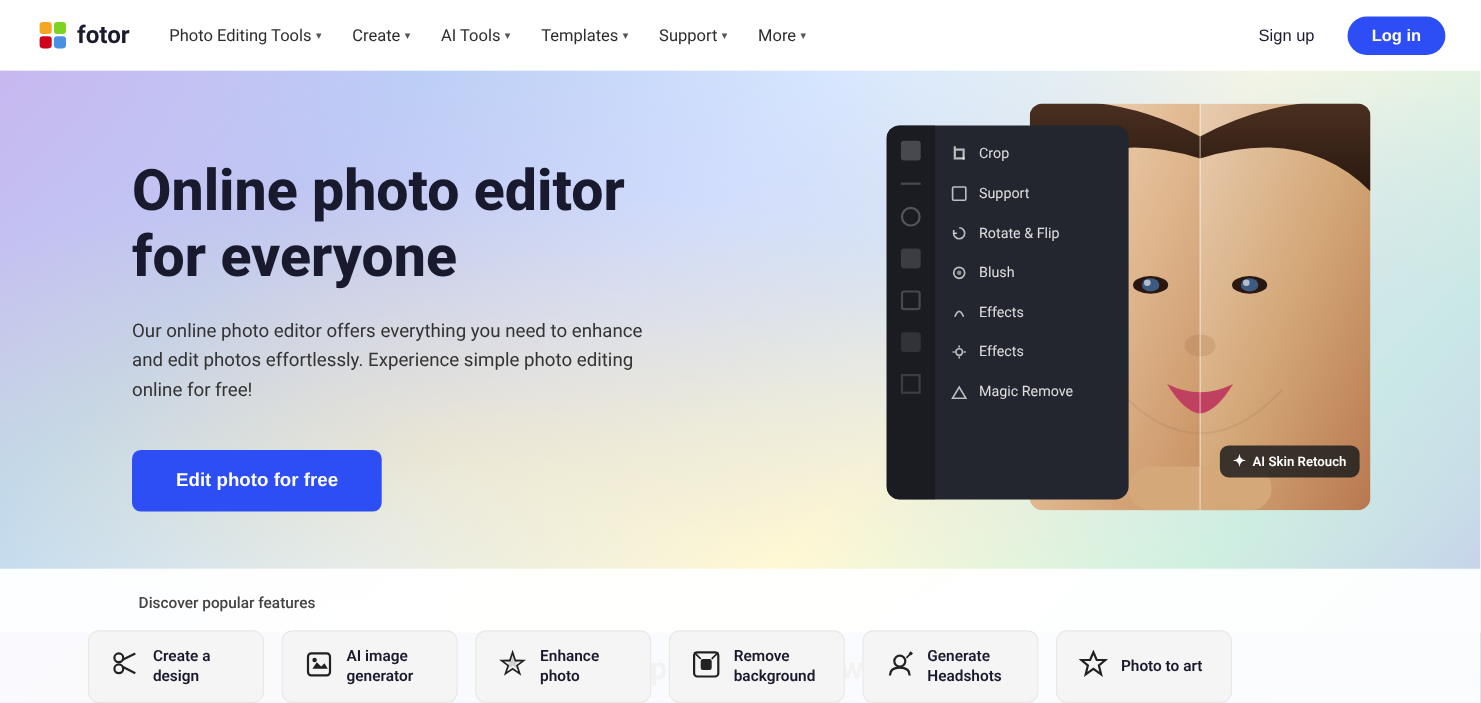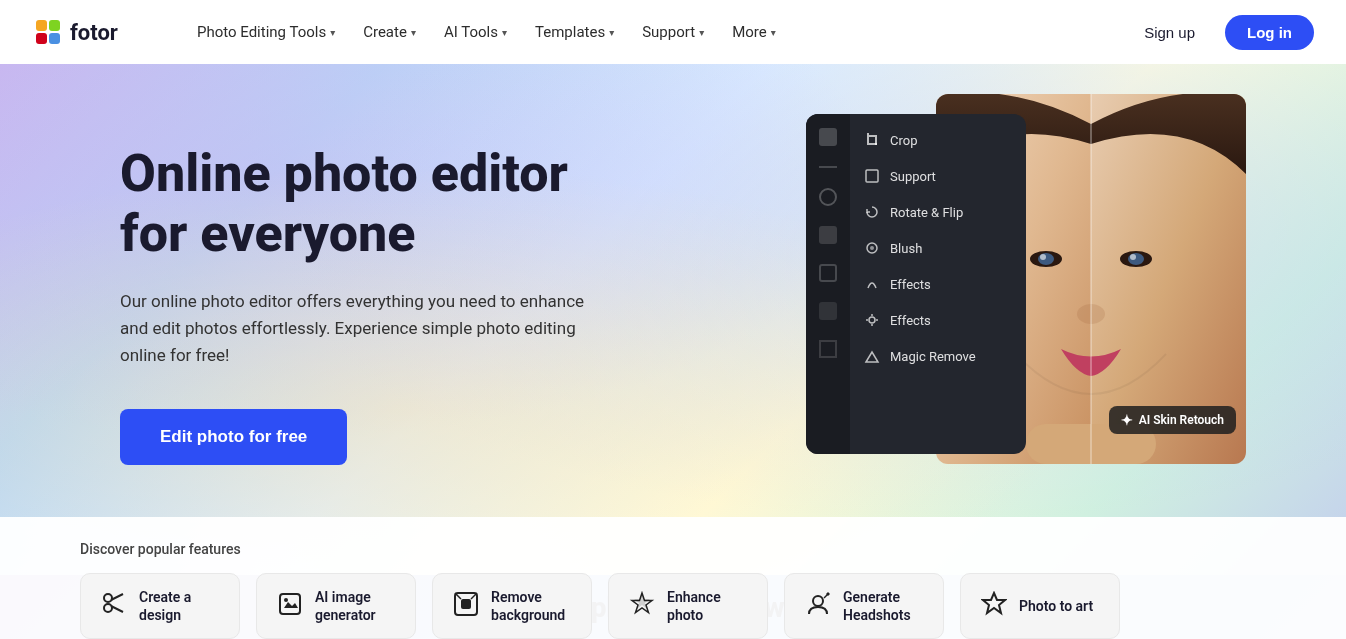--- a/index.html
+++ b/index.html
@@ -8,21 +8,20 @@
     
     .header {
       display: flex;
       align-items: center;
       padding: 0 32px;
       height: 64px;
       background: rgba(255,255,255,0.85);
       backdrop-filter: blur(8px);
       position: relative;
       z-index: 10;
-      gap: 43px;
     }
     .logo {
       display: flex;
       align-items: center;
       gap: 6px;
       margin-right: 24px;
       text-decoration: none;
     }
     .logo-icon {
       width: 32px;
@@ -158,20 +157,21 @@
       left: 0; right: 0;
       background: rgba(255,255,255,0.95);
       padding: 24px 80px 0;
       z-index: 5;
     }
     .features-label {
       font-size: 14px;
       color: #444;
       margin-bottom: 16px;
       font-weight: 500;
+      margin-left: 46px;
     }
     .features-list {
       display: flex;
       gap: 16px;
     }
     .feature-card {
       display: flex;
       align-items: center;
       gap: 12px;
       background: #f5f5f5;
@@ -413,42 +413,42 @@
             <path d="M7 17 L11 11 L15 15 L18 12 L21 17 Z" fill="#222"></path>
             <circle cx="9" cy="9" r="2" fill="#222"></circle>
           </svg>
         </span>
         <span class="feature-card-text">AI image<br>generator</span>
       </div>
 
       <div class="feature-card">
         <span>
           <svg width="26" height="26" viewBox="0 0 26 26" xmlns="http://www.w3.org/2000/svg">
+            <path d="M13 2 L15.5 9.5 L23 9.5 L17 14 L19.5 21.5 L13 17 L6.5 21.5 L9 14 L3 9.5 L10.5 9.5 Z" stroke="#222" stroke-width="1.5" fill="none"></path>
+            <path d="M13 2 L15 8 L21 8 L16 12 L18 18 L13 14 L8 18 L10 12 L5 8 L11 8 Z" fill="rgba(0,0,0,0.15)"></path>
+          </svg>
+        </span>
+        <span class="feature-card-text">Enhance<br>photo</span>
+      </div>
+
+      <div class="feature-card">
+        <span>
+          <svg width="26" height="26" viewBox="0 0 26 26" xmlns="http://www.w3.org/2000/svg">
             <rect x="2" y="2" width="22" height="22" rx="3" stroke="#222" stroke-width="2" fill="none"></rect>
             <rect x="8" y="8" width="10" height="10" rx="2" fill="#222"></rect>
             <line x1="2" y1="2" x2="8" y2="8" stroke="#222" stroke-width="1.5"></line>
             <line x1="18" y1="8" x2="24" y2="2" stroke="#222" stroke-width="1.5"></line>
           </svg>
         </span>
         <span class="feature-card-text">Remove<br>background</span>
       </div>
 
       <div class="feature-card">
         <span>
           <svg width="26" height="26" viewBox="0 0 26 26" xmlns="http://www.w3.org/2000/svg">
-            <path d="M13 2 L15.5 9.5 L23 9.5 L17 14 L19.5 21.5 L13 17 L6.5 21.5 L9 14 L3 9.5 L10.5 9.5 Z" stroke="#222" stroke-width="1.5" fill="none"></path>
-            <path d="M13 2 L15 8 L21 8 L16 12 L18 18 L13 14 L8 18 L10 12 L5 8 L11 8 Z" fill="rgba(0,0,0,0.15)"></path>
-          </svg>
-        </span>
-        <span class="feature-card-text">Enhance<br>photo</span>
-      </div>
-
-      <div class="feature-card">
-        <span>
-          <svg width="26" height="26" viewBox="0 0 26 26" xmlns="http://www.w3.org/2000/svg">
             <circle cx="13" cy="10" r="5" stroke="#222" stroke-width="2" fill="none"></circle>
             <path d="M4 23 Q4 16 13 16 Q22 16 22 23" stroke="#222" stroke-width="2" fill="none"></path>
             <line x1="19" y1="7" x2="23" y2="3" stroke="#222" stroke-width="1.5"></line>
             <path d="M23 1 L25 3 L23 5 L21 3 Z" fill="#222"></path>
           </svg>
         </span>
         <span class="feature-card-text">Generate<br>Headshots</span>
       </div>
 
       <div class="feature-card">

